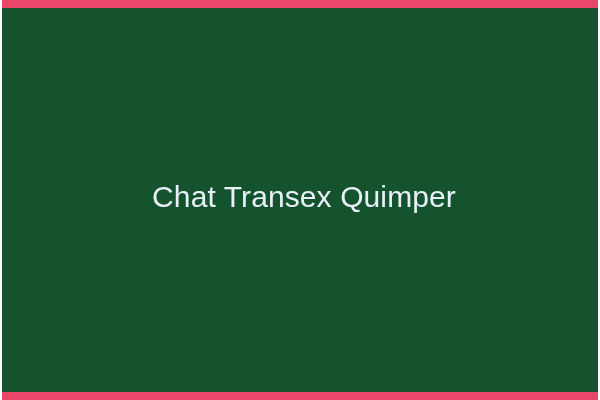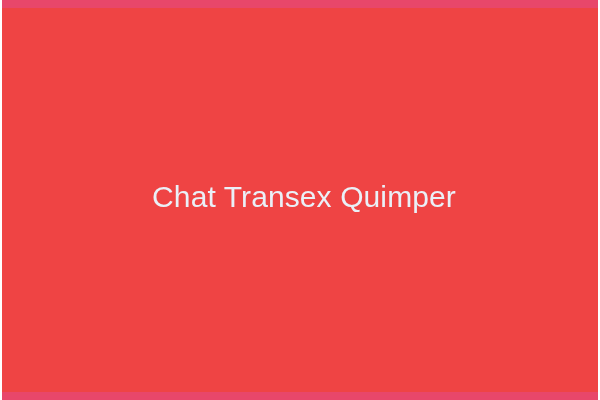--- a/index.html
+++ b/index.html
@@ -47,21 +47,21 @@
     background: #e8476a;
   }
 
   
   .banner-body {
     flex: 1 1 auto;
     position: relative;
     display: flex;
     align-items: center;
     justify-content: center;
-    background: #ef4444;
+    background: #14532d;
     padding-left: 8px;
   }
 
   .banner-title {
     margin: 0;
     padding: 0;
     font-family: "Liberation Sans", sans-serif;
     font-size: 30px;
     font-weight: 400;
     line-height: 1.2;

